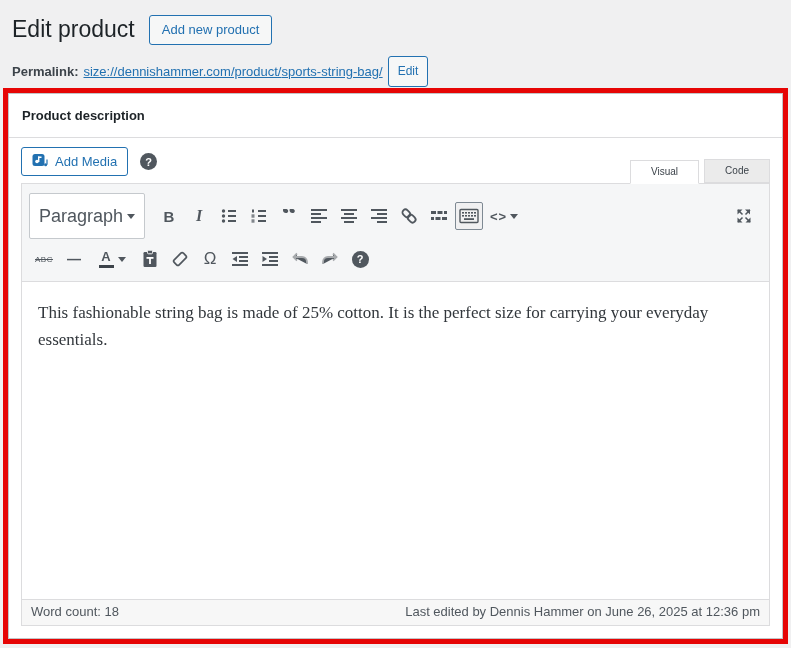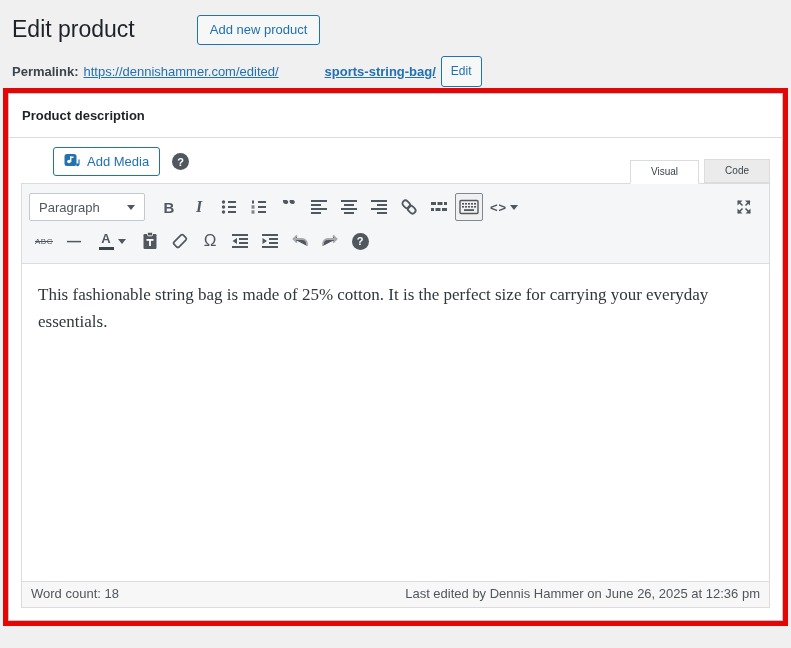--- a/index.html
+++ b/index.html
@@ -5,43 +5,42 @@
   * { box-sizing: border-box; margin: 0; padding: 0; }
   html, body { width: 791px; height: 648px; overflow: hidden; }
   body {
     background: #f0f0f1;
     font-family: "Liberation Sans", sans-serif;
     color: #1d2327;
   }
   .page { padding: 15px 11px 0 10px; }
 
   
-  .page-header { display: flex; align-items: center; gap: 30px; margin-bottom: 13px; padding-left: 2px; }
+  .page-header { display: flex; align-items: center; gap: 14px; margin-bottom: 13px; padding-left: 2px; }
   .page-title { font-size: 23px; font-weight: 400; color: #1d2327; line-height: 1.3; }
   .btn-secondary {
     display: inline-block; background: #f6f7f7; color: #2271b1;
     border: 1px solid #2271b1; border-radius: 3px; cursor: pointer;
     font-family: "Liberation Sans", sans-serif;
-    margin-left: 32px;
   }
   .add-new-btn { font-size: 13px; padding: 5px 12px; line-height: 1.4; }
 
   
   .title-input {
     width: 100%; height: 37px; padding: 3px 10px;
     font-size: 20px; color: #2c3338; background: #fff;
     border: 1px solid #8c8f94; border-radius: 4px;
     font-family: "Liberation Sans", sans-serif;
   }
 
   
   .permalink-row { display: flex; align-items: center; margin: 8px 0 4px; padding-left: 2px; font-size: 13px; color: #3c434a; height: 26px; }
   .permalink-label { font-weight: 700; margin-right: 5px; }
   .permalink-link { color: #2271b1; text-decoration: underline; cursor: pointer; }
-  .permalink-link strong { font-weight: 700; margin-left: 46px; }
+  .permalink-link strong { font-weight: 400; }
   .edit-small-btn { font-size: 12px; padding: 6px 9px; margin-left: 5px; line-height: 1.4; }
 
   
   .highlight {
     border: 5px solid #e60505;
     margin-left: -7px; margin-right: -8px; margin-top: 1px;
     background: #fff;
   }
 
   
@@ -77,23 +76,23 @@
     min-width: 28px; height: 28px; display: inline-flex; align-items: center; justify-content: center;
     color: #50575e; background: transparent; border: 1px solid transparent; cursor: pointer; margin: 0 1px;
     font-family: "Liberation Sans", sans-serif;
   }
   .mce-btn svg { fill: #50575e; }
   .mce-btn.pressed { border: 1px solid #7e8993; border-radius: 2px; background: #f0f0f1; }
   .mce-btn.disabled { color: #a7aaad; cursor: default; }
   .mce-btn.disabled svg { stroke: #a7aaad; }
   .para-select {
     display: inline-flex; justify-content: space-between; align-items: center;
-    width: 116px; height: 28px; padding: 0 9px; margin-right: 9px;
+    width: 116px; height: 46px; padding: 0 9px; margin-right: 9px;
     background: #fff; border: 1px solid #c5c9cd; border-radius: 2px;
-    font-size: 13px; color: #50575e; cursor: pointer;
+    font-size: 18px; color: #50575e; cursor: pointer;
   }
   .caret { width: 0; height: 0; border-left: 4px solid transparent; border-right: 4px solid transparent; border-top: 5px solid #50575e; display: inline-block; }
   .glyph-bold { font-weight: 700; font-size: 15px; }
   .glyph-italic { font-family: "Liberation Serif", serif; font-style: italic; font-size: 16px; font-weight: 600; }
   .glyph-quote { font-family: "Liberation Serif", serif; font-weight: 700; font-size: 30px; line-height: 10px; height: 14px; overflow: hidden; }
   .glyph-shortcode { font-size: 13px; font-weight: 600; letter-spacing: 1px; margin-right: 3px; }
   .glyph-strike { font-size: 8px; font-weight: 400; text-decoration: line-through; letter-spacing: 0.5px; }
   .glyph-hr { font-size: 14px; font-weight: 700; }
   .glyph-omega { font-size: 17px; }
   .textcolor-stack { display: flex; flex-direction: column; align-items: center; line-height: 1; margin-right: 4px; }
@@ -126,21 +125,21 @@
 <div class="page">
 
   <div class="page-header">
     <h1 class="page-title">Edit product</h1>
     <button class="btn-secondary add-new-btn">Add new product</button>
   </div>
 
 
   <div class="permalink-row">
     <span class="permalink-label">Permalink:</span>
-    <a class="permalink-link"><span>https://dennishammer.com/edited/</span><strong>sports-string-bag/</strong></a>
+    <a class="permalink-link"><span>size://dennishammer.com/product/</span><strong>sports-string-bag/</strong></a>
     <button class="btn-secondary edit-small-btn">Edit</button>
   </div>
 
   <div class="highlight">
     <div class="postbox">
 
       <div class="postbox-header">Product description</div>
 
       <div class="editor-wrap">
 

